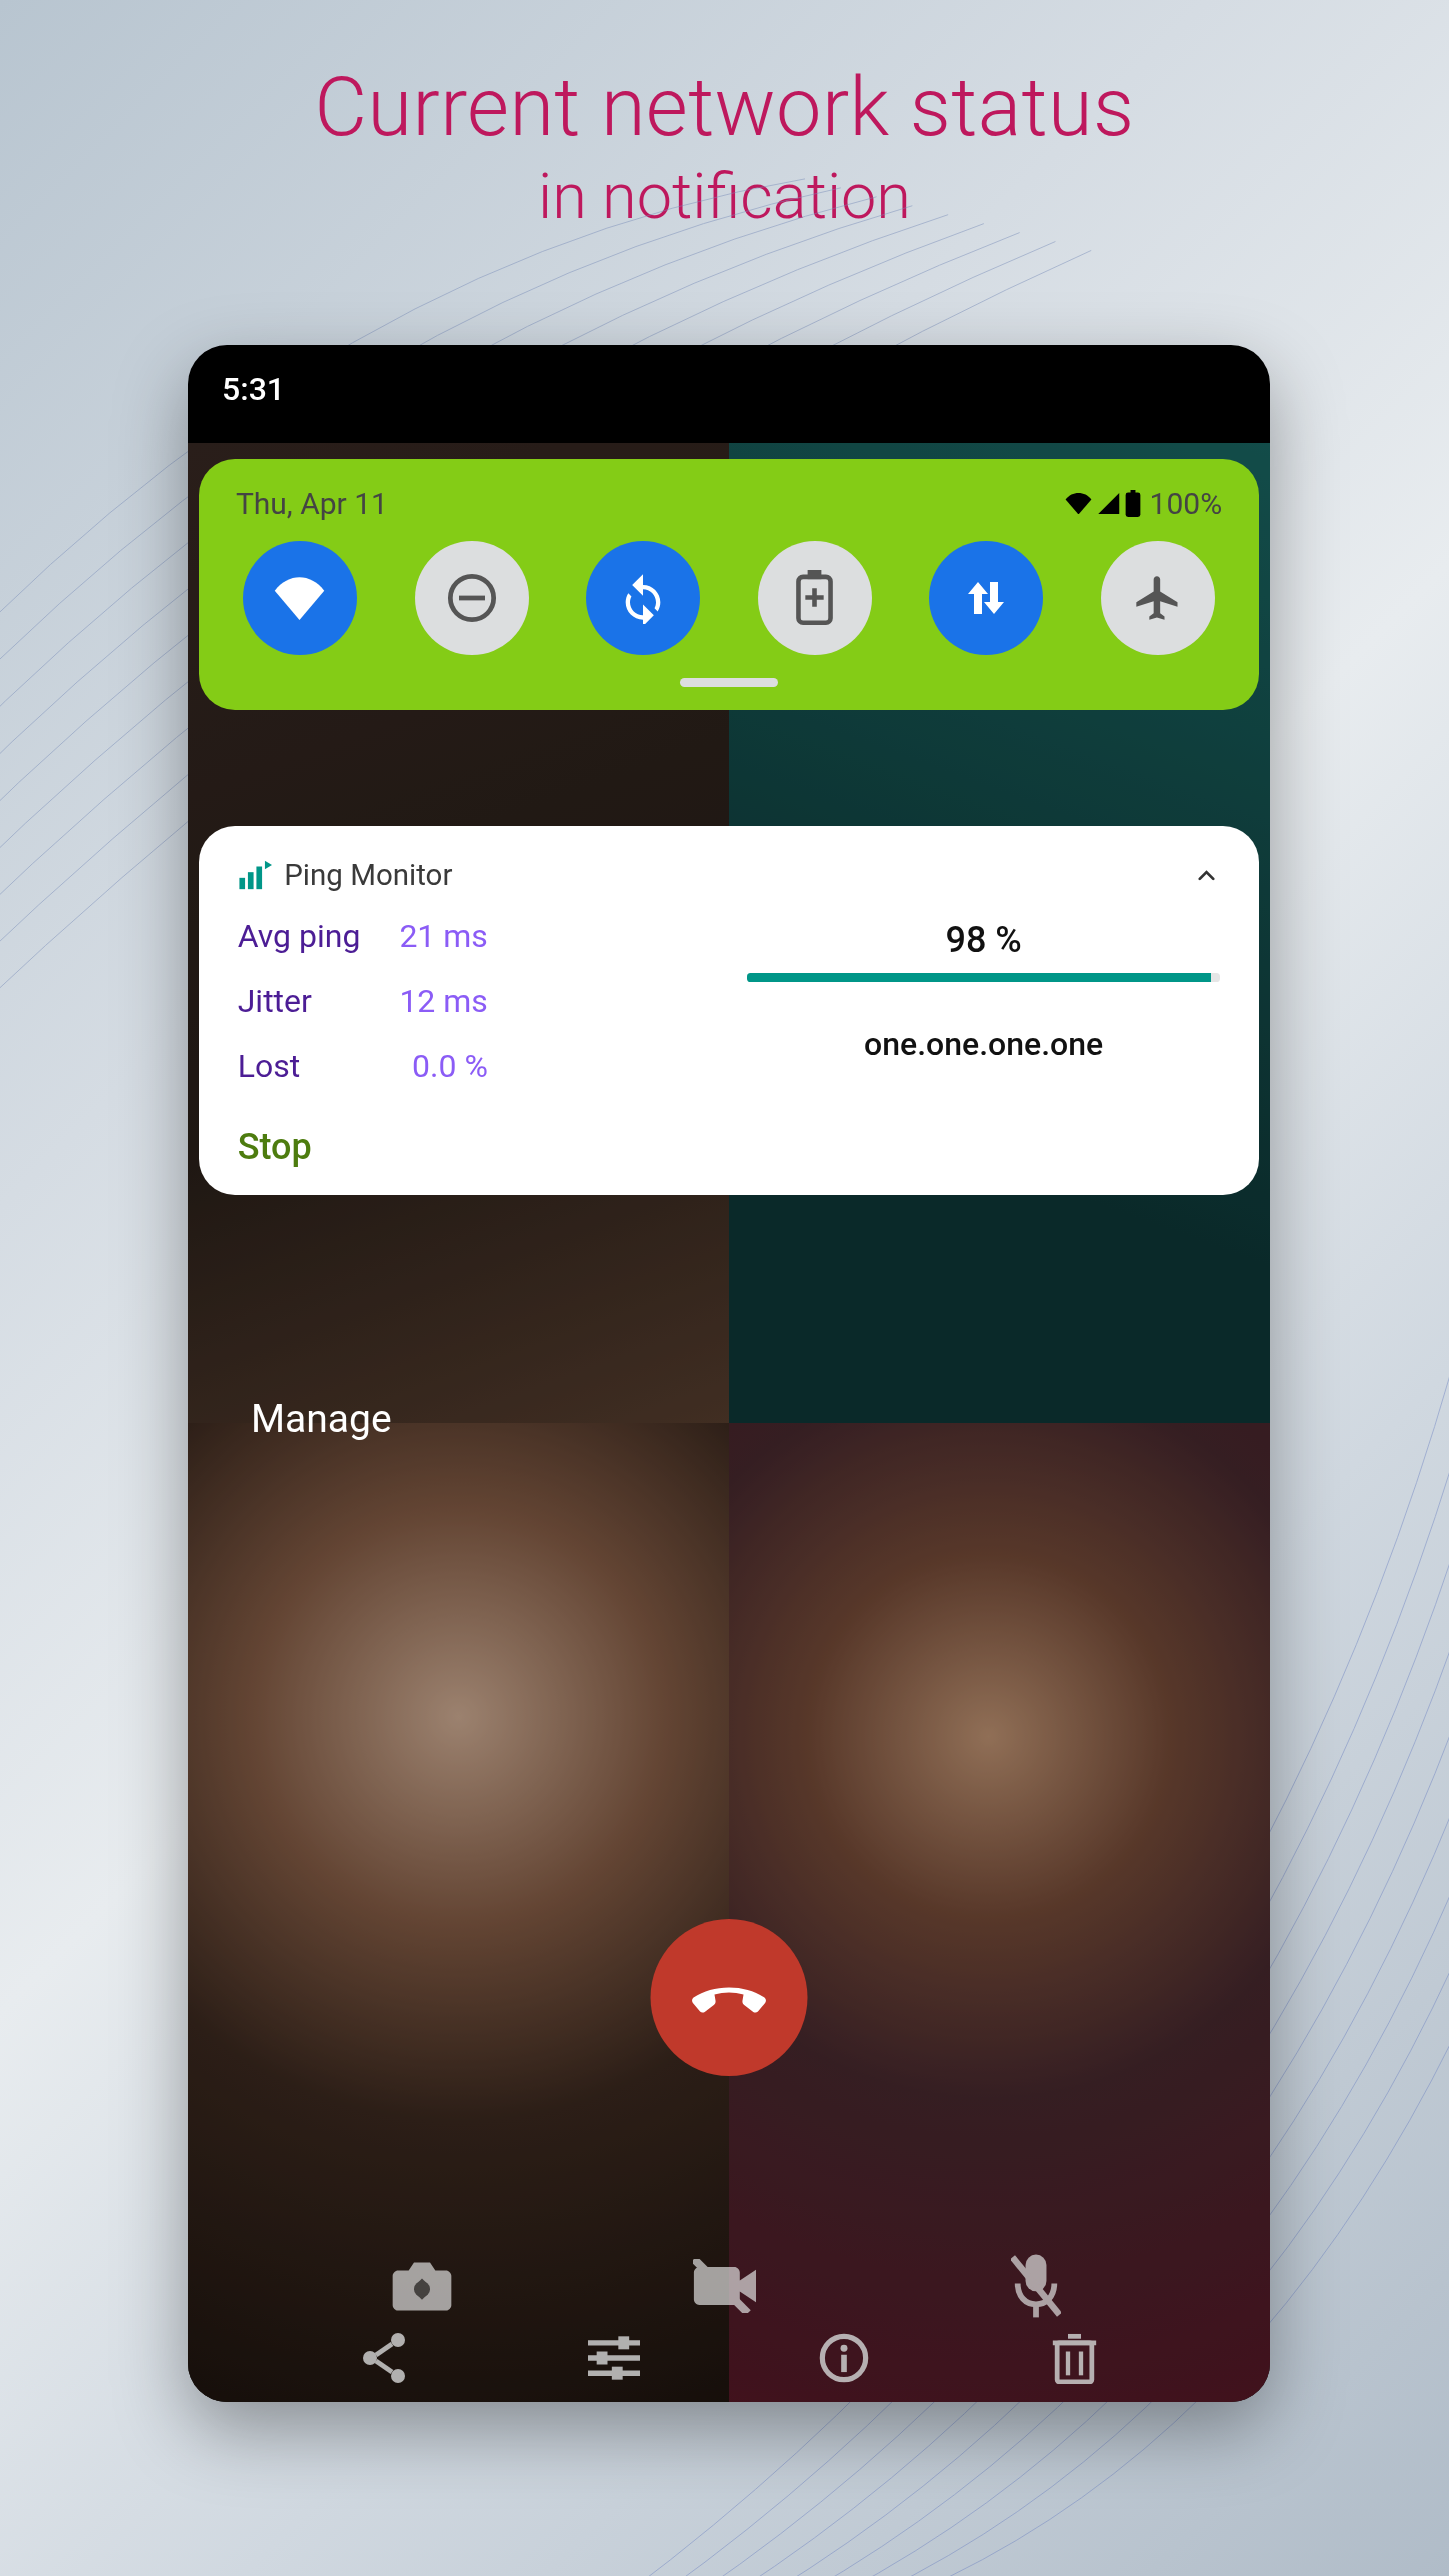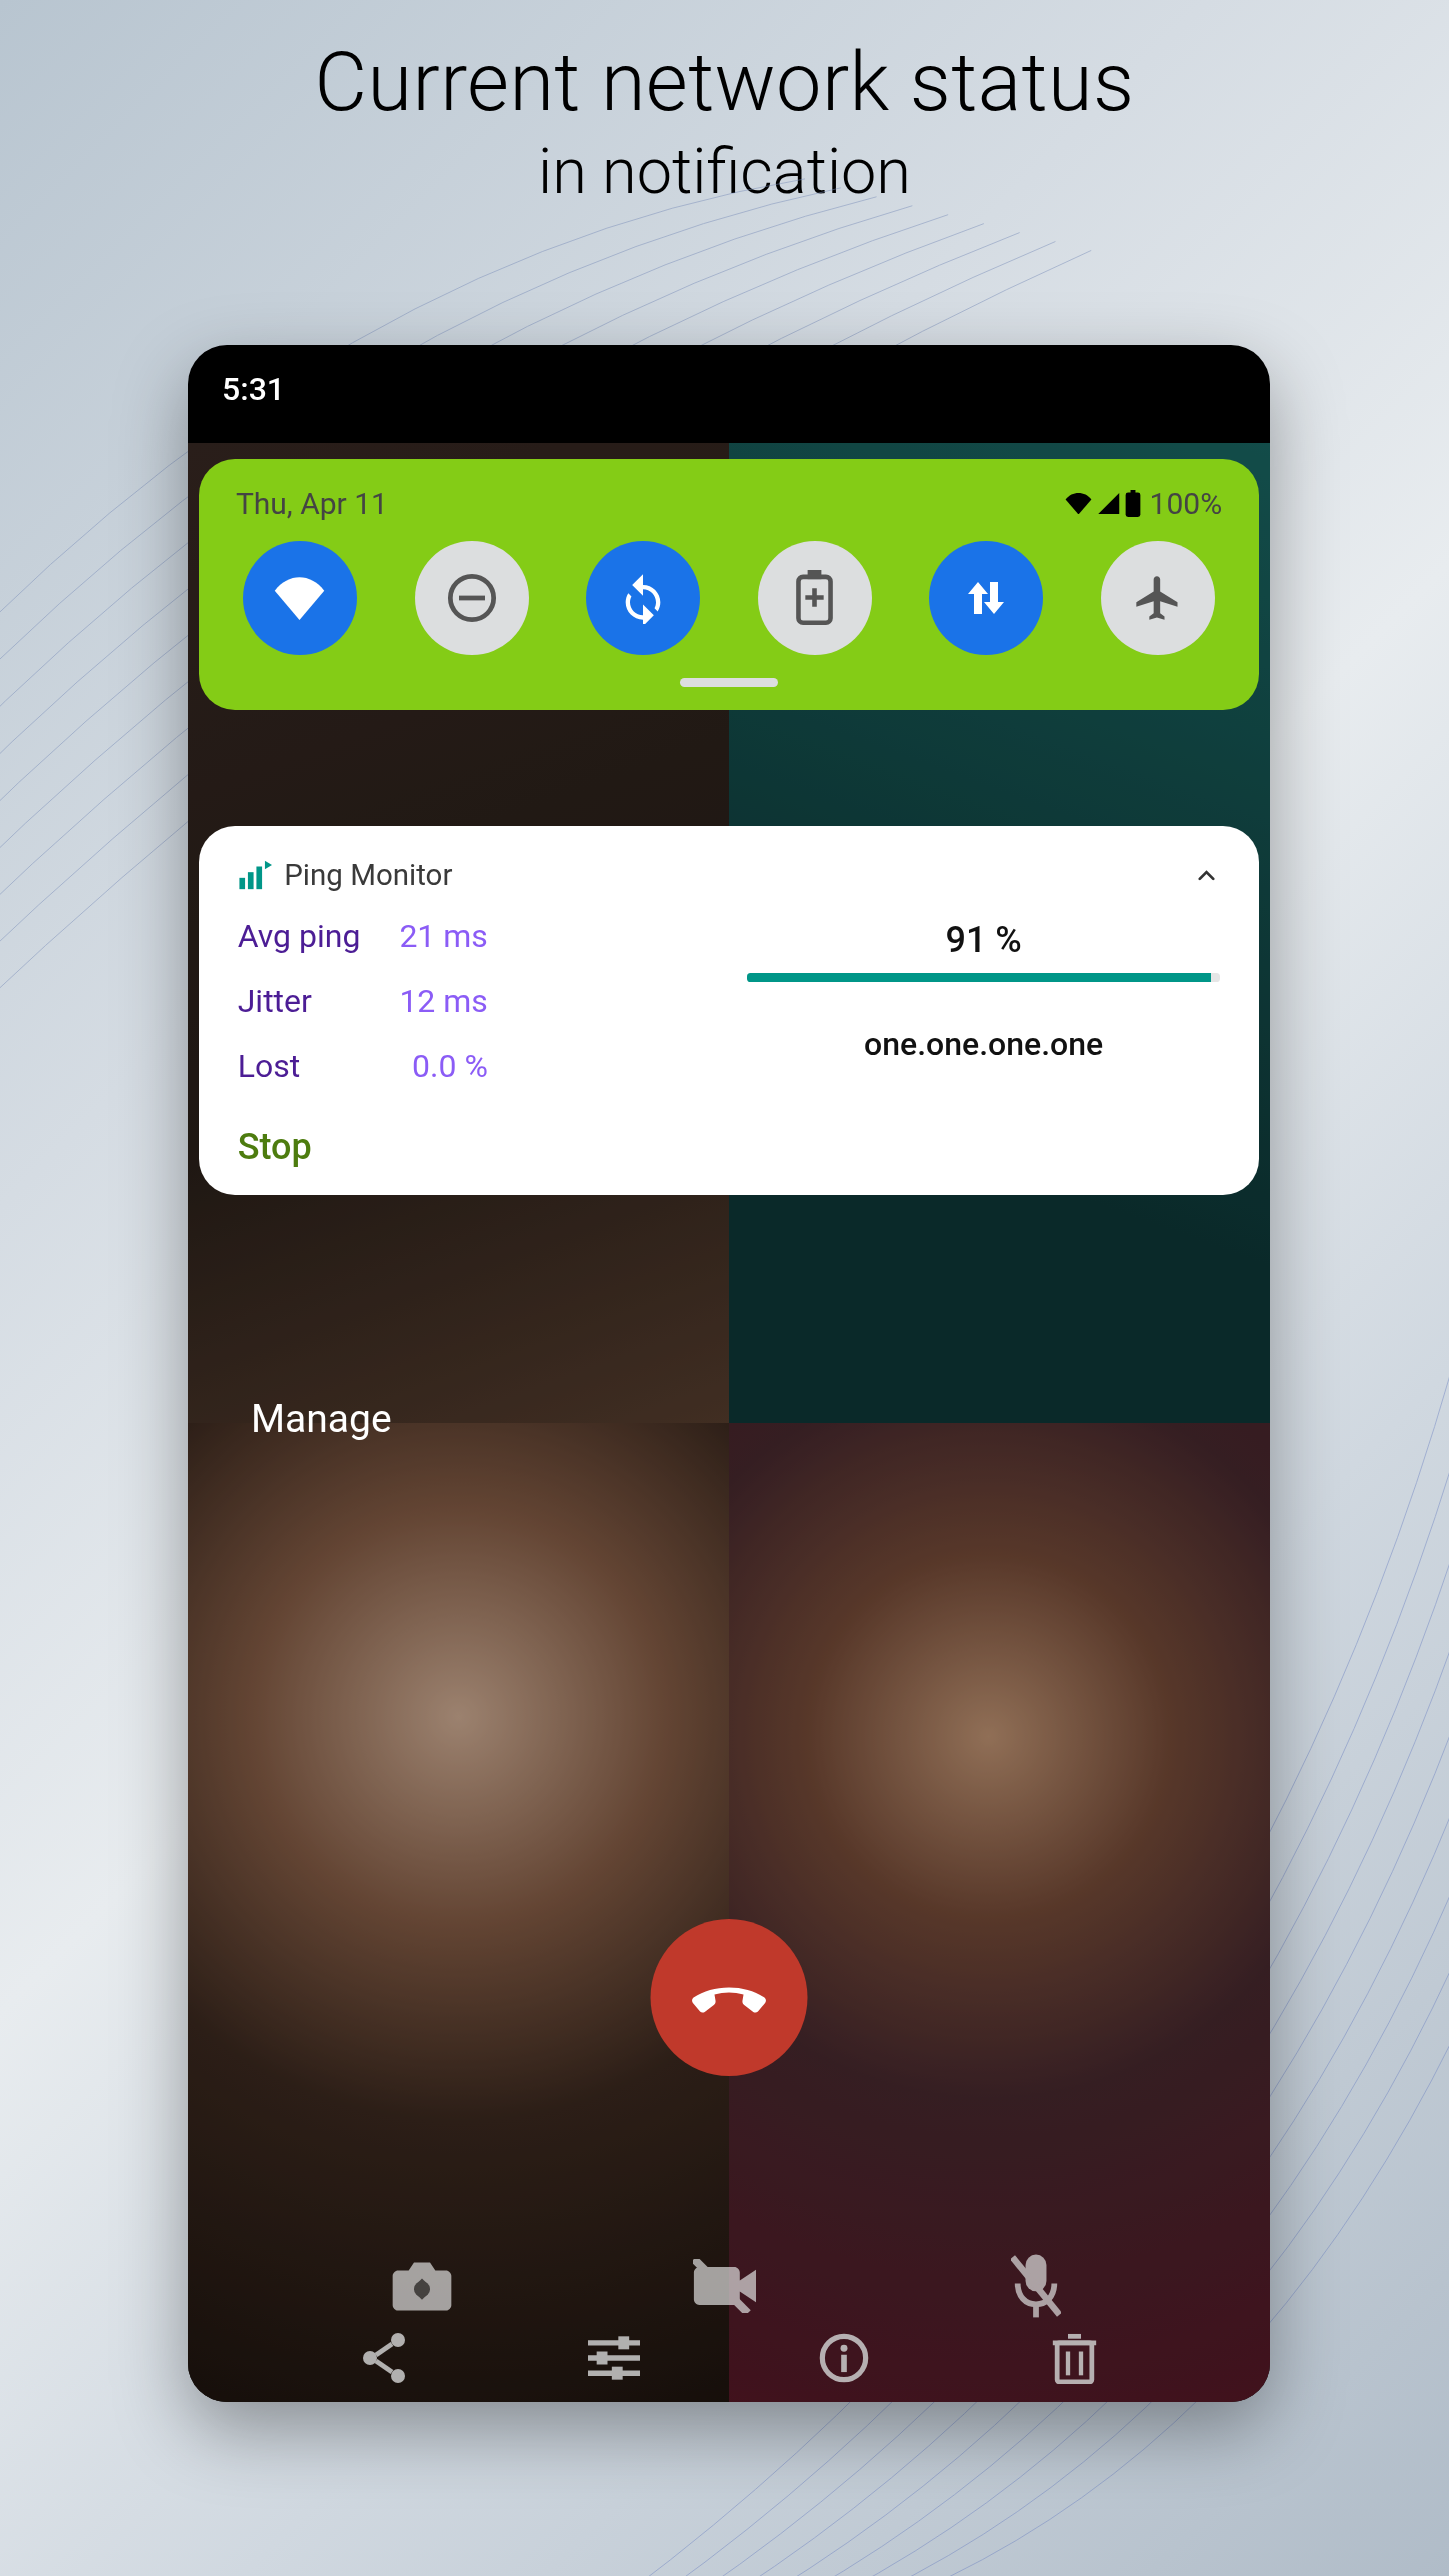--- a/index.html
+++ b/index.html
@@ -6,21 +6,21 @@
   html, body { width: 1449px; height: 2576px; overflow: hidden; font-family: -apple-system, Roboto, "Segoe UI", sans-serif; }
   body {
     background: linear-gradient(135deg, #b8c5d0 0%, #d5dce3 30%, #e8ecef 50%, #d0d8e0 70%, #b0bcc8 100%);
     position: relative;
   }
   .bg-lines {
     position: absolute; inset: 0; overflow: hidden; pointer-events: none;
   }
   .bg-lines svg { position: absolute; }
   .headline {
-    text-align: center; color: #000000; padding-top: 35px;
+    text-align: center; color: #be185d; padding-top: 60px;
     font-weight: 300;
   }
   .headline .line1 { font-size: 81px; letter-spacing: 0.4px; }
   .headline .line2 { font-size: 63px; margin-top: 5.4px; }
 
   .phone {
     position: absolute; left: 188px; top: 345px;
     width: 1082px; height: 2057px;
     background: #000; border-radius: 39px; overflow: hidden;
     box-shadow: 0 27px 72px rgba(0,0,0,0.35);
@@ -238,21 +238,21 @@
             <span>Jitter</span>
             <span>Lost</span>
           </div>
           <div class="values">
             <span>21 ms</span>
             <span>12 ms</span>
             <span>0.0 %</span>
           </div>
         </div>
         <div class="right-col">
-          <span class="pct">91 %</span>
+          <span class="pct">98 %</span>
           <div class="progress">
             <div class="bar" id="reach-bar" style="width: 98%;"></div>
           </div>
           <span class="host">one.one.one.one</span>
         </div>
       </div>
       <div class="notif-stop">Stop</div>
     </div>
 
     <div class="manage">Manage</div>

